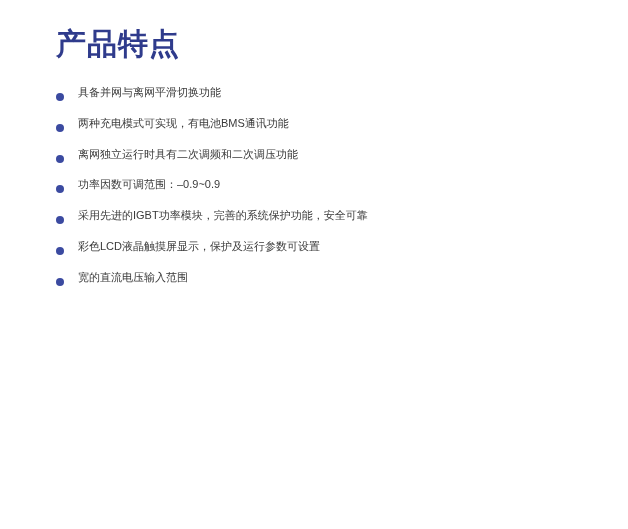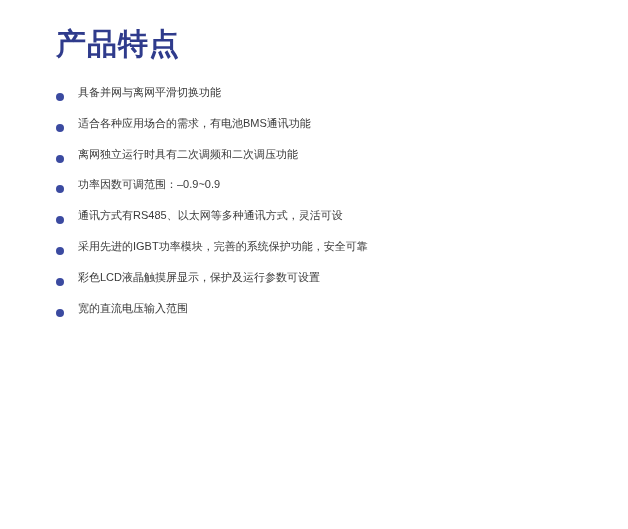--- a/index.html
+++ b/index.html
@@ -66,38 +66,34 @@
   <ul class="feature-list">
 
     <li class="feature-item">
       <span class="bullet"></span>
       <span class="item-text">具备并网与离网平滑切换功能</span>
     </li>
 
 
     <li class="feature-item">
       <span class="bullet"></span>
-      <span class="item-text">适合各种应用场合的需求，有电池BMS通讯功能</span>
+      <span class="item-text">两种充电模式可实现，有电池BMS通讯功能</span>
     </li>
 
 
     <li class="feature-item">
       <span class="bullet"></span>
       <span class="item-text">离网独立运行时具有二次调频和二次调压功能</span>
     </li>
 
     <li class="feature-item">
       <span class="bullet"></span>
       <span class="item-text">功率因数可调范围：–0.9~0.9</span>
     </li>
 
-    <li class="feature-item">
-      <span class="bullet"></span>
-      <span class="item-text">通讯方式有RS485、以太网等多种通讯方式，灵活可设</span>
-    </li>
 
     <li class="feature-item">
       <span class="bullet"></span>
       <span class="item-text">采用先进的IGBT功率模块，完善的系统保护功能，安全可靠</span>
     </li>
 
     <li class="feature-item">
       <span class="bullet"></span>
       <span class="item-text">彩色LCD液晶触摸屏显示，保护及运行参数可设置</span>
     </li>

